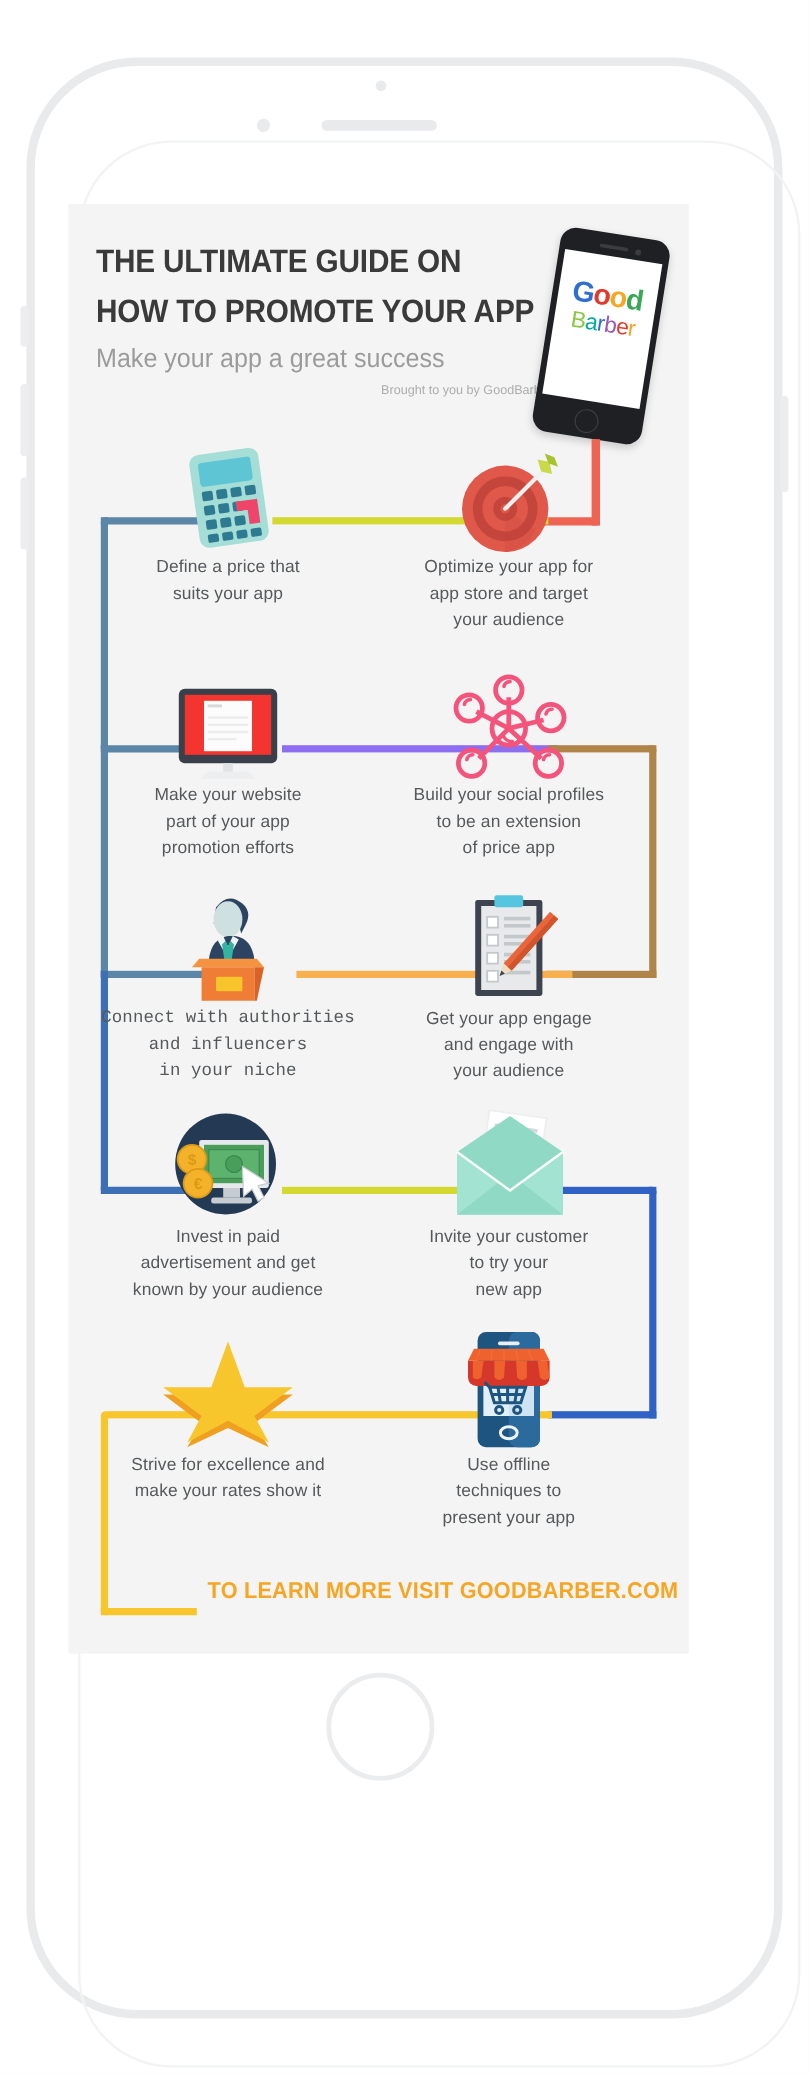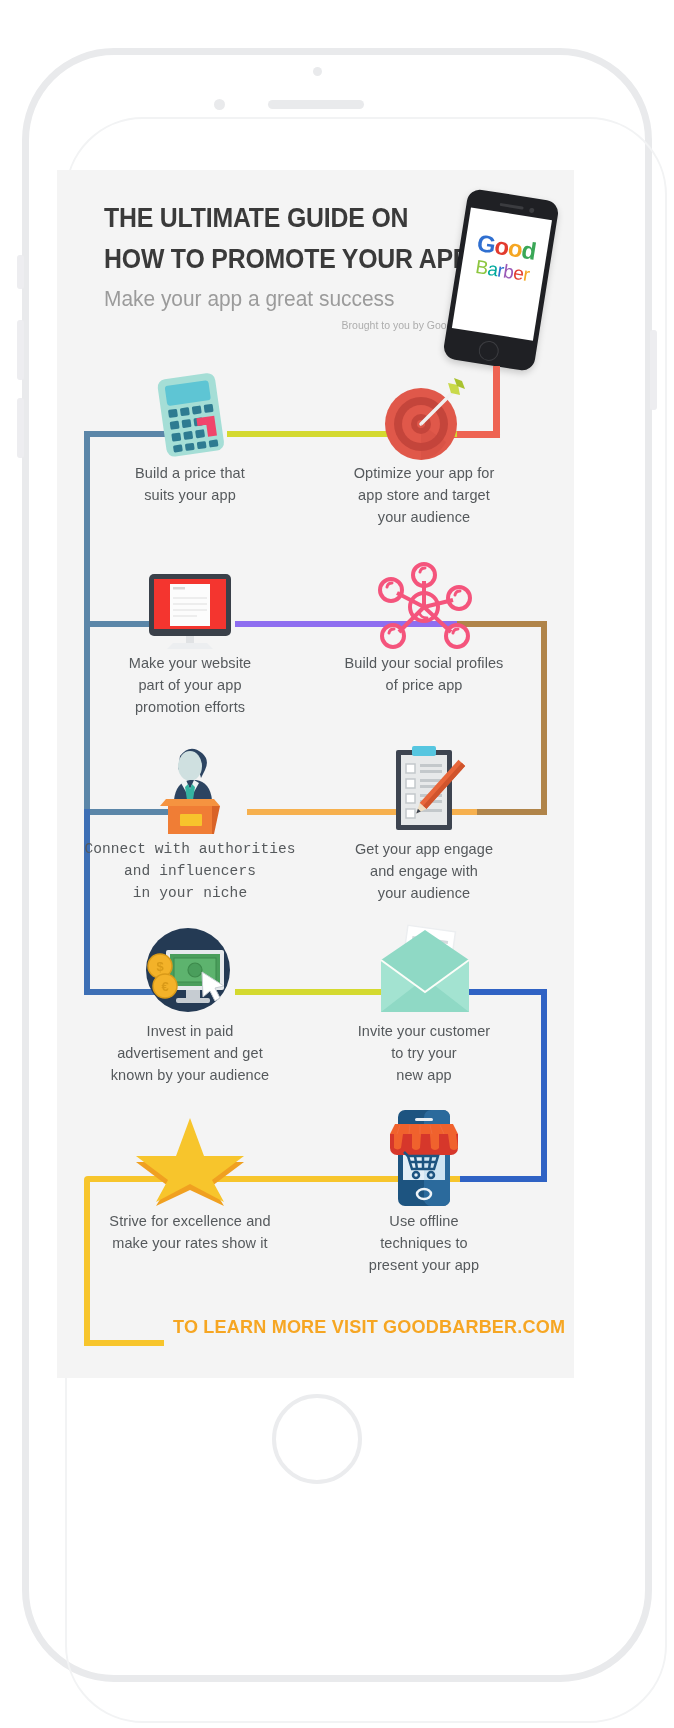--- a/index.html
+++ b/index.html
@@ -70,21 +70,21 @@
   
   .screen {
     position: absolute;
     left: 57px; top: 170px;
     width: 517px; height: 1208px;
     background: #f4f4f4;
     overflow: hidden;
   }
 
   
-  .hdr { position: absolute; left: 23px; top: 28px; width: 400px; margin-left: 24px; }
+  .hdr { position: absolute; left: 23px; top: 28px; width: 400px; }
   .hdr h1 {
     font-family: "Liberation Sans Narrow", "Liberation Sans", sans-serif;
     font-size: 27px; line-height: 41px;
     font-weight: 700; letter-spacing: -0.2px;
     color: #3a3a3a;
     transform: scaleX(0.92); transform-origin: left center;
     white-space: nowrap;
   }
   .hdr h2 {
     margin-top: 6px;
@@ -253,21 +253,21 @@
           <rect x="41" y="61" width="9" height="8" rx="1.5" fill="#2e7b91"></rect>
           <rect x="53" y="61" width="9" height="8" rx="1.5" fill="#2e7b91"></rect>
           <rect x="29" y="73" width="9" height="7" rx="1.5" fill="#2e7b91"></rect>
           <rect x="41" y="73" width="9" height="7" rx="1.5" fill="#2e7b91"></rect>
           <rect x="53" y="73" width="9" height="7" rx="1.5" fill="#2e7b91"></rect>
           <path d="M65 49 h9 v20 h-9 z M65 49 h-9 v8 h9 z" fill="#f0456b"></path>
           <rect x="65" y="73" width="9" height="7" rx="1.5" fill="#2e7b91"></rect>
         </g>
       </svg>
     </div>
-    <div class="cap">Build a price that</div>
+    <div class="cap">Define a price that</div>
     <div class="cap">suits your app</div>
   </div>
 
   <div class="cell" style="left:252px; top:196px;">
     <div class="icon-wrap">
       <svg width="100" height="92" viewBox="0 0 100 92">
         <circle cx="47" cy="54" r="36" fill="#e0584a"></circle>
         <circle cx="47" cy="54" r="27" fill="#c4453b"></circle>
         <circle cx="47" cy="54" r="19" fill="#e0584a"></circle>
         <circle cx="47" cy="54" r="10" fill="#c4453b"></circle>
@@ -323,20 +323,21 @@
           <path d="M50 52 a8 8 0 0 0 8 6"></path>
           <path d="M51 12 a5 5 0 0 1 5 -4"></path>
           <path d="M18 27 a5 5 0 0 1 5 -4"></path>
           <path d="M86 35 a5 5 0 0 1 5 -4"></path>
           <path d="M20 73 a5 5 0 0 1 5 -4"></path>
           <path d="M84 73 a5 5 0 0 1 5 -4"></path>
         </g>
       </svg>
     </div>
     <div class="cap">Build your social profiles</div>
+    <div class="cap">to be an extension</div>
     <div class="cap">of price app</div>
   </div>
 
   <div class="cell" style="left:18px; top:568px;font-family:Liberation Mono, monospace;">
     <div class="icon-wrap" style="height:100px;">
       <svg width="120" height="100" viewBox="0 0 120 100">
         <path d="M50 18 q10 -13 22 -3 q8 7 3 17 l-4 8 q-3 -14 -12 -14 q-8 0 -11 6 z" fill="#2c4461"></path>
         <ellipse cx="60" cy="28" rx="12" ry="15" fill="#cfe0e0"></ellipse>
         <path d="M44 62 q2 -18 16 -20 l6 0 q14 2 16 20 z" fill="#2c4461"></path>
         <path d="M56 42 l4 9 l4 -9 l5 3 l-9 16 l-9 -16 z" fill="#eef3f3"></path>

